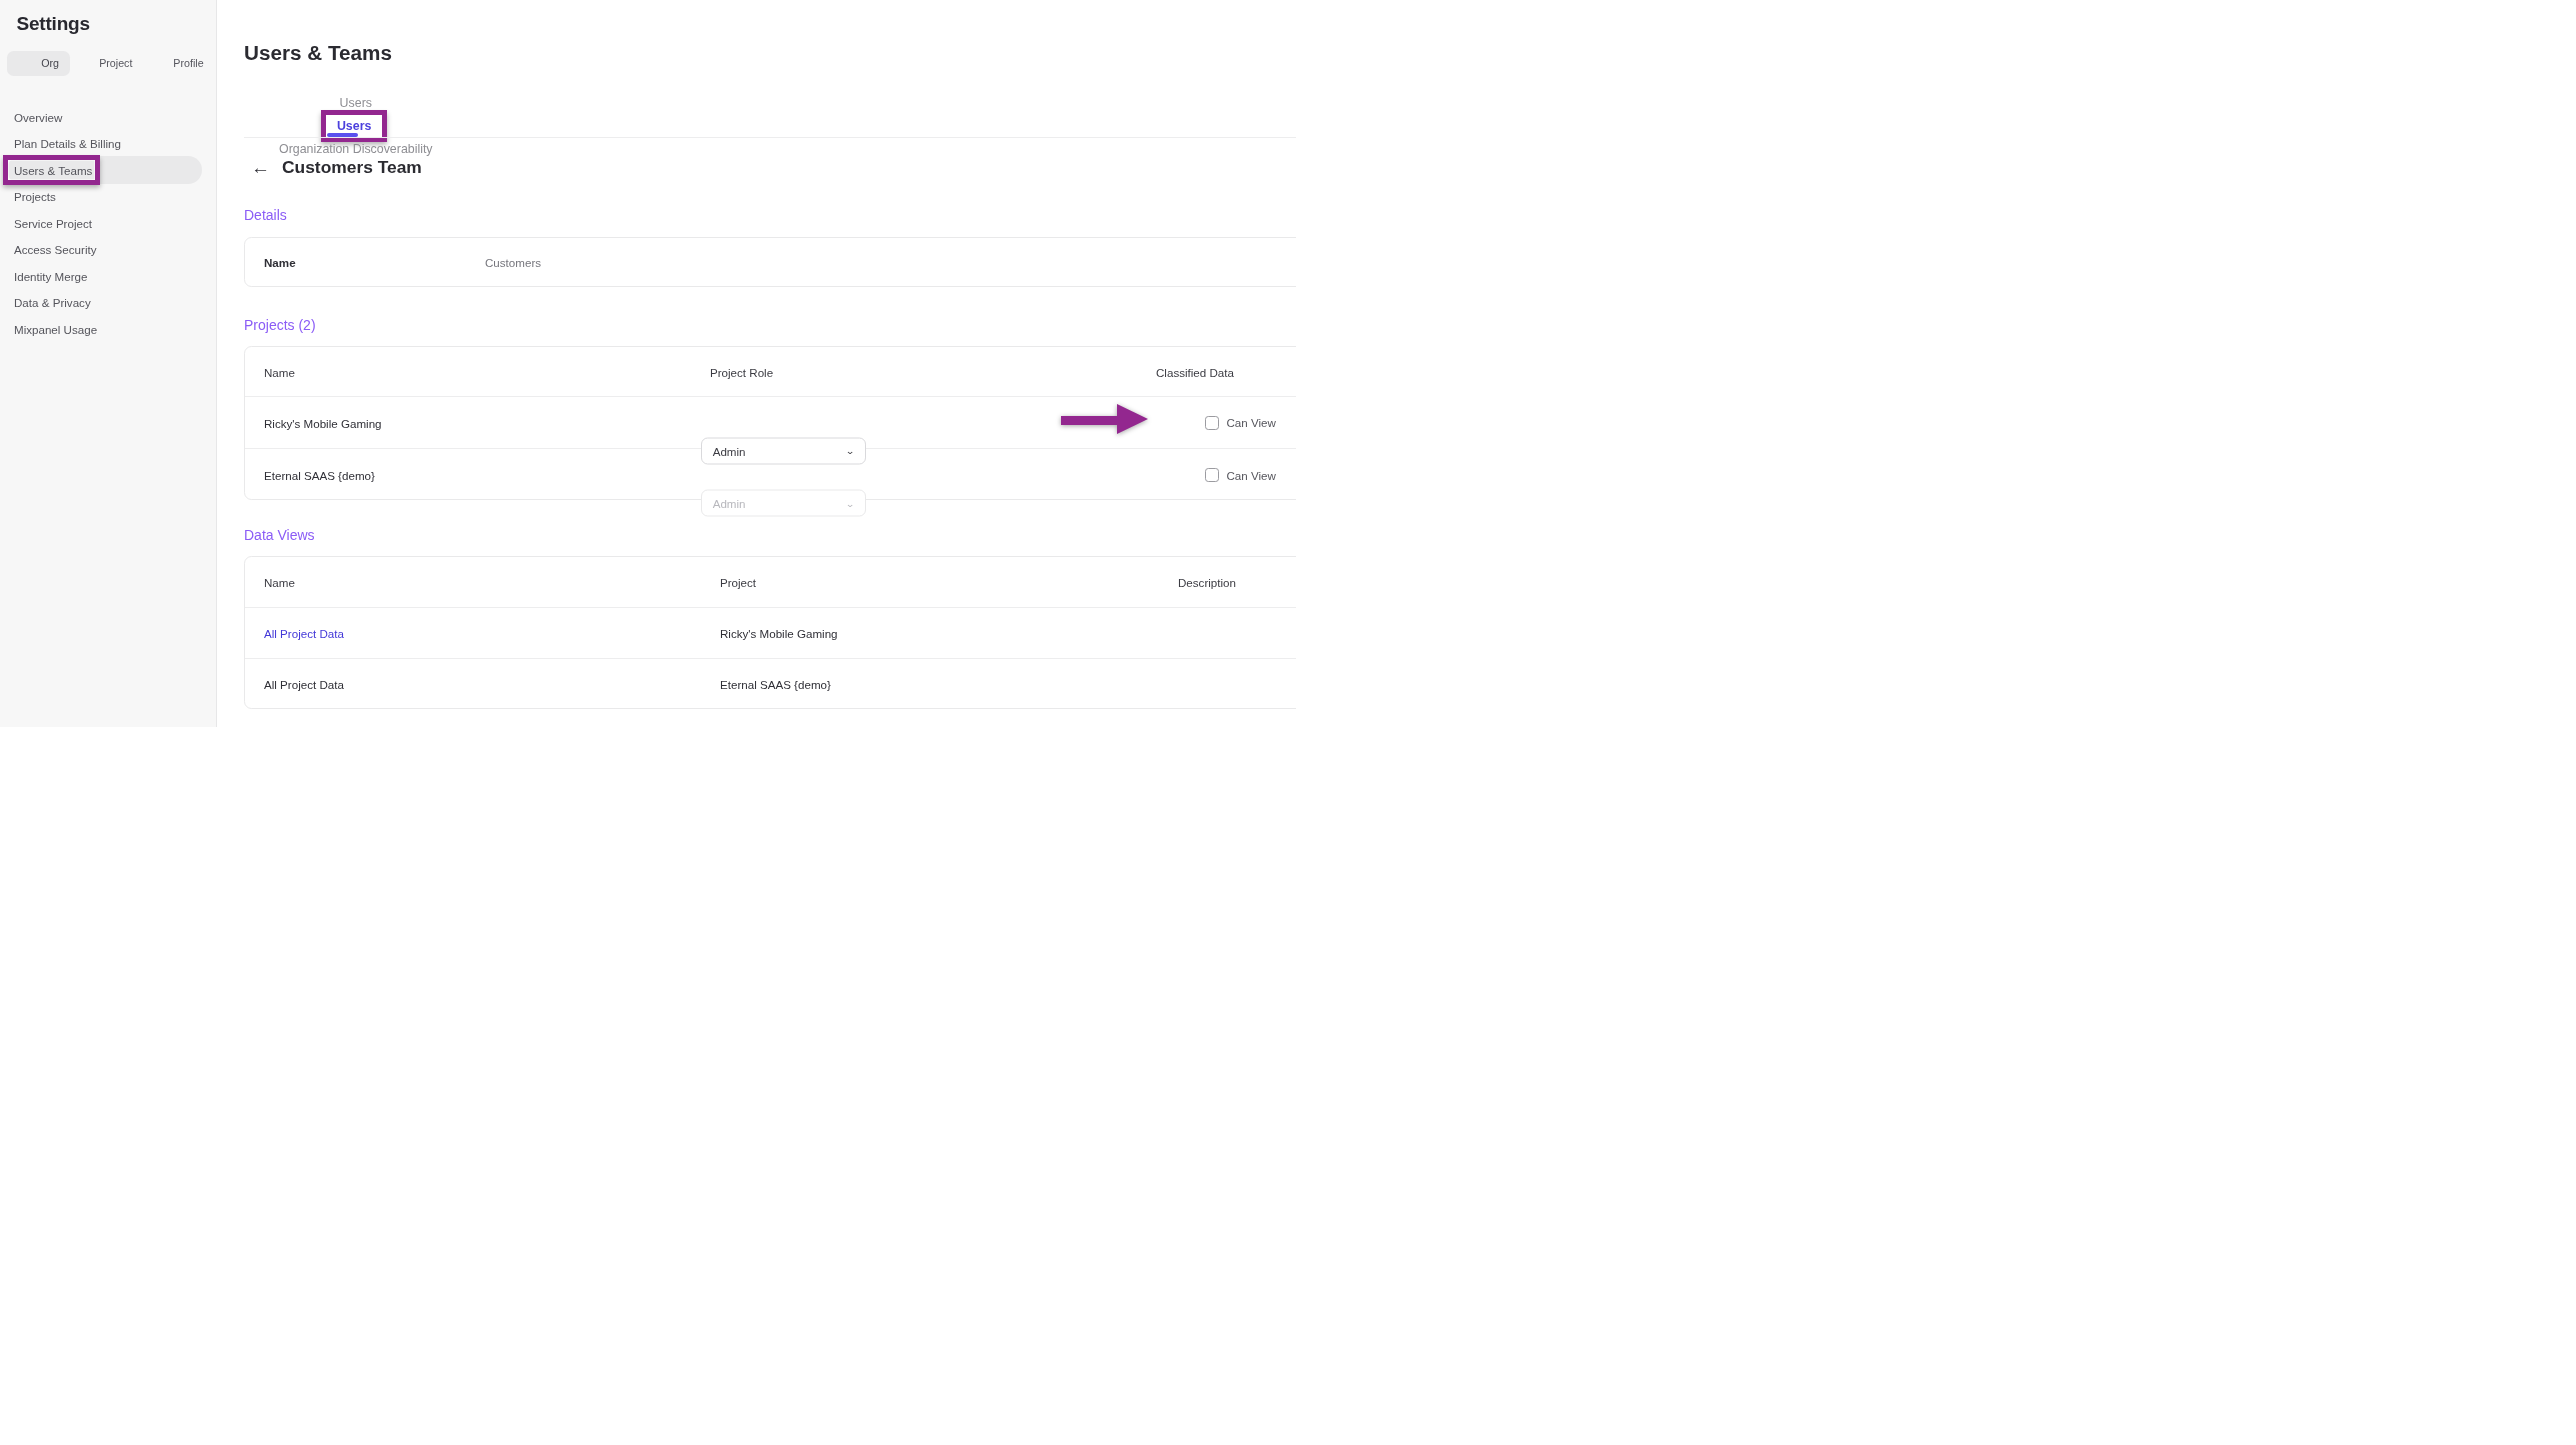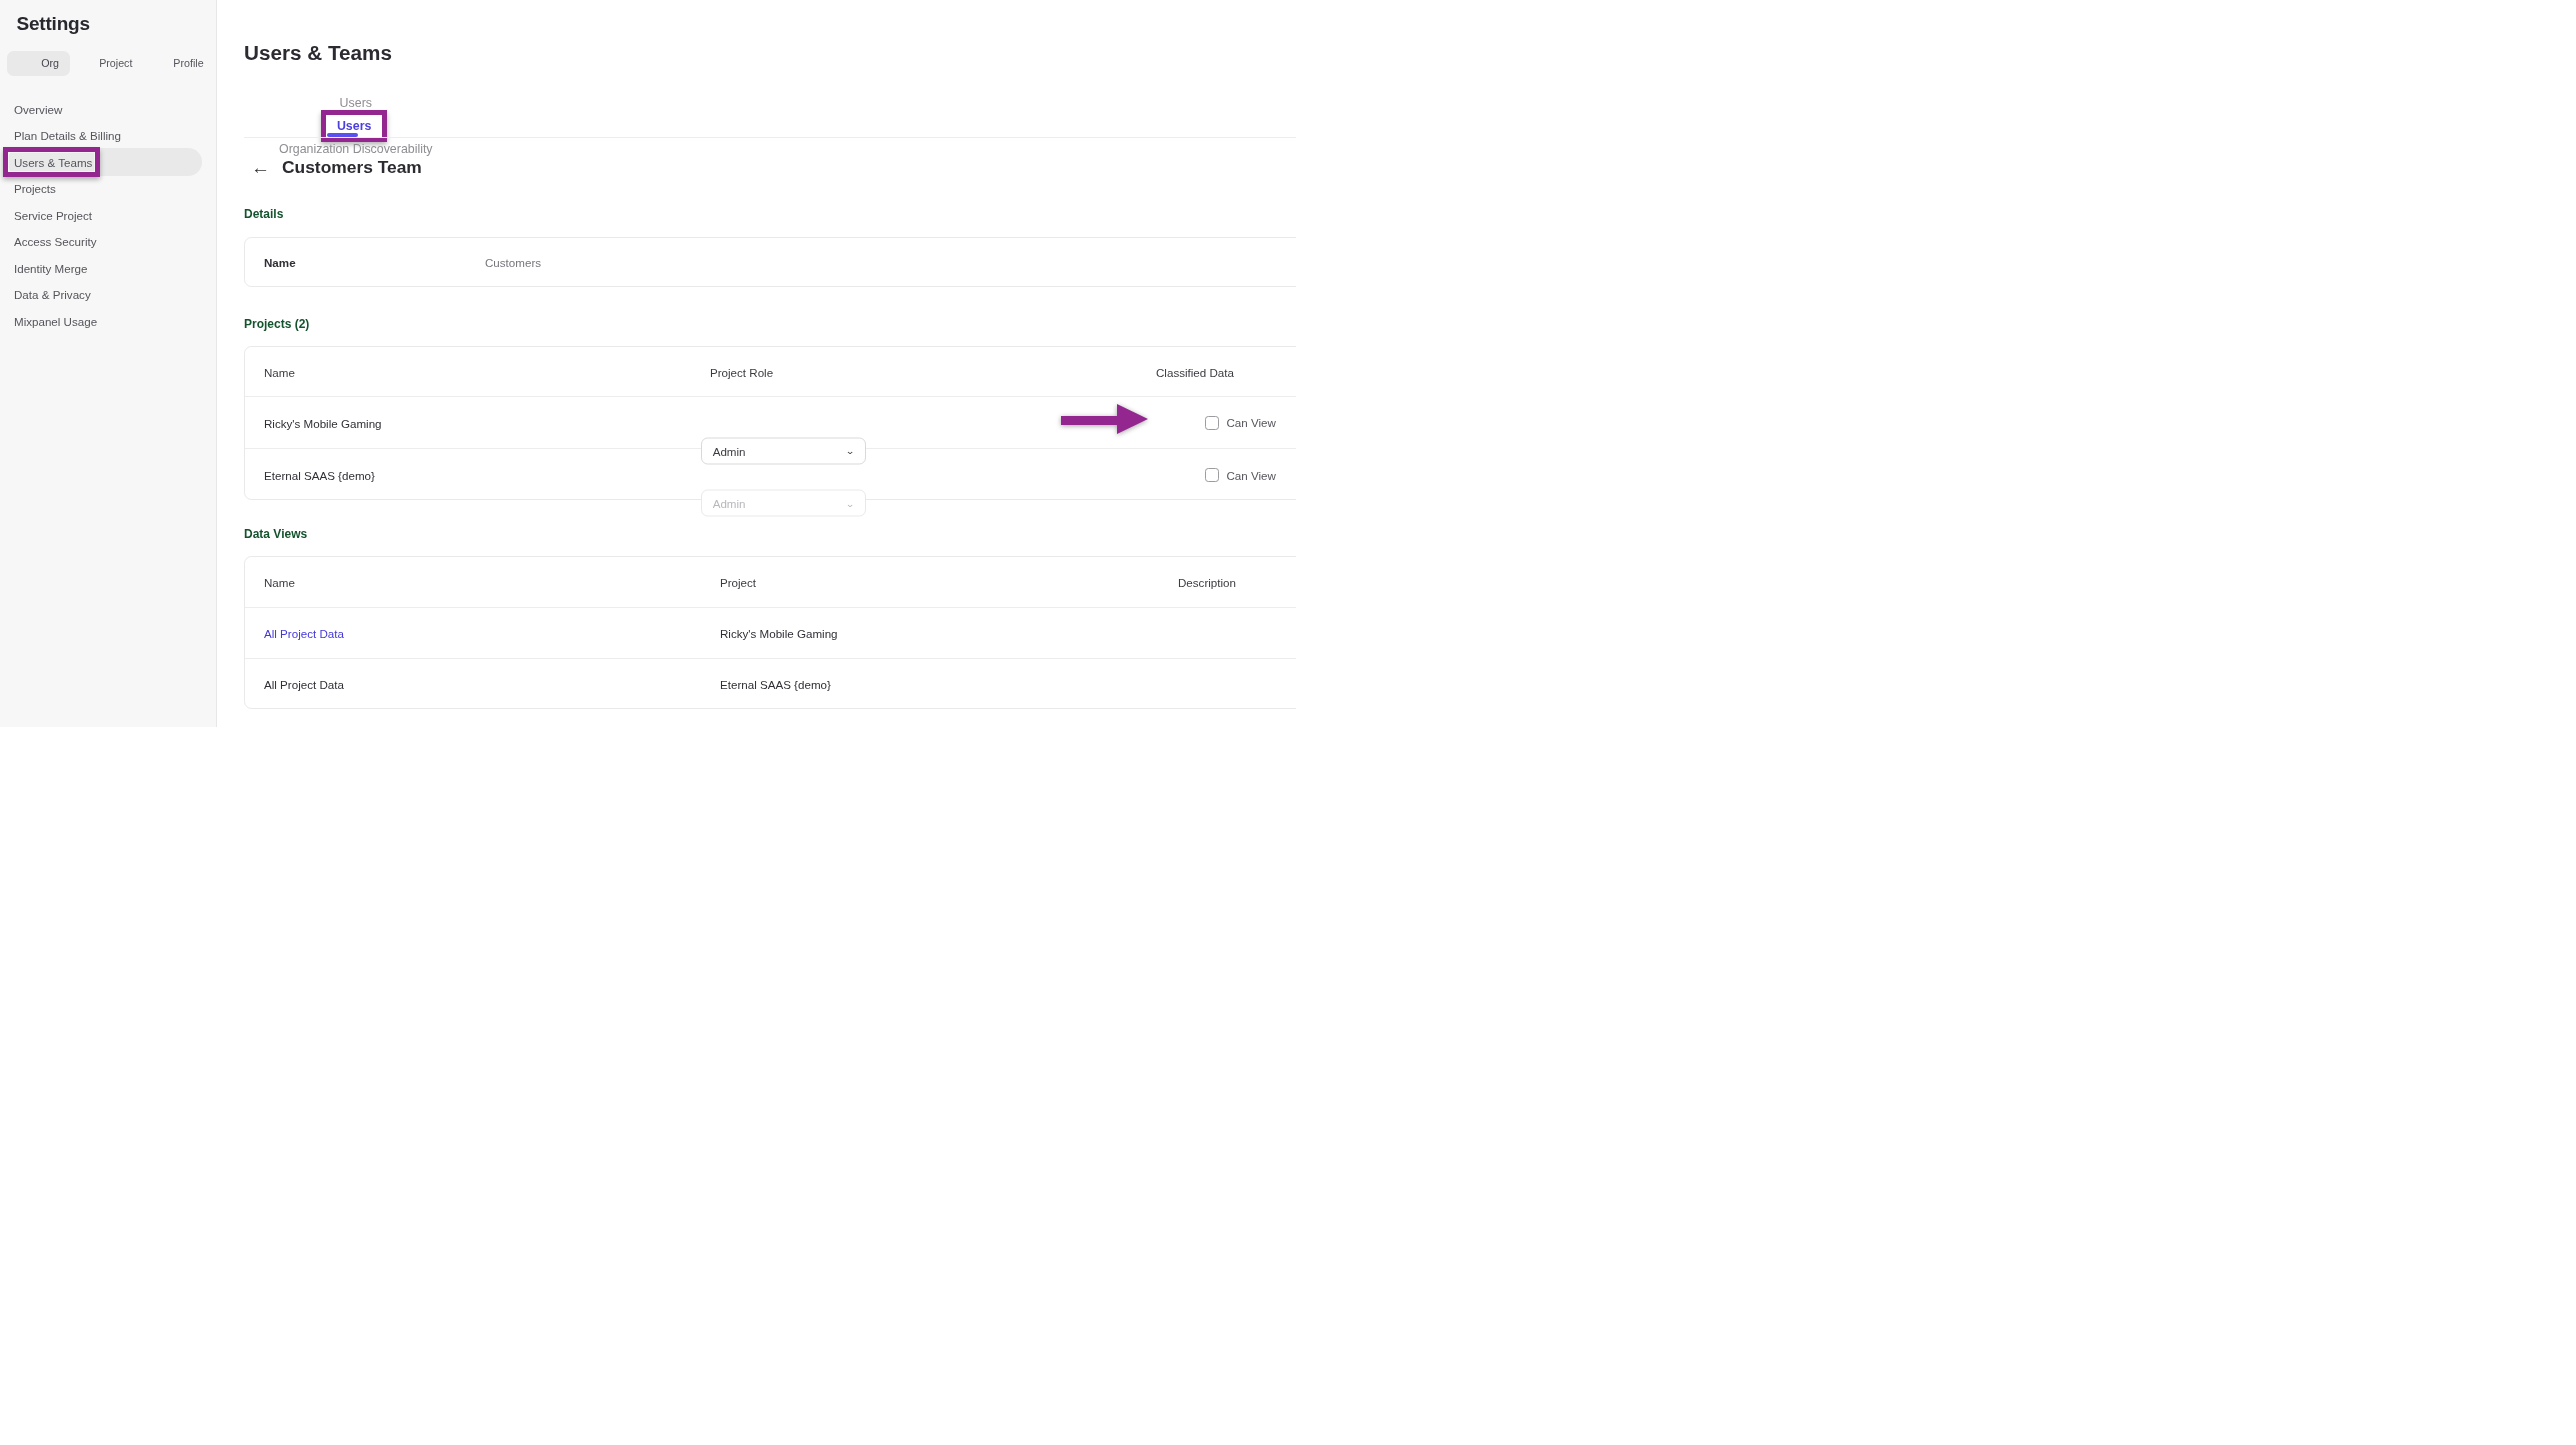--- a/index.html
+++ b/index.html
@@ -27,21 +27,21 @@
   }
   .side-tabs{display:flex;align-items:center;margin:15.7px 0 0 6.6px;}
   .side-tab{
     border:none;background:transparent;font-family:inherit;font-size:10.7px;
     color:#45454d;height:25px;padding:0;cursor:pointer;
   }
   .side-tab.org{width:63px;background:#e9e9ea;border-radius:6.6px;padding-left:24px;}
   .side-tab.project{width:66px;margin-left:13.2px;color:#55555d;}
   .side-tab.profile{width:53px;margin-left:13.2px;color:#55555d;}
 
-  .nav{margin-top:20px;}
+  .nav{margin-top:28px;}
   .nav-item{
     position:relative;height:26.5px;display:flex;align-items:center;
     padding-left:14px;font-size:11.6px;color:#54545b;cursor:pointer;
   }
   .nav-item .label{position:relative;z-index:2;}
   .nav-item .pill{
     position:absolute;left:6.6px;right:14px;top:-0.8px;height:28px;
     background:#e9e9ea;border-radius:14px;z-index:0;
   }
   .nav-item .sidebar-annotation{
@@ -63,21 +63,21 @@
     box-shadow:0 2.5px 5px rgba(0,0,0,.30), inset 0 0 0 0.8px rgba(255,255,255,.65);
   }
   .tab.active{color:var(--accent-text);font-weight:700;}
   .tab-underline{position:absolute;left:110px;top:133px;width:31px;height:4.1px;border-radius:2.1px;background:var(--underline);}
   .tabs-divider{position:absolute;left:27px;right:0;top:137px;height:0.8px;background:#ededee;}
 
   .team-header{position:absolute;left:34px;top:157px;display:flex;align-items:center;}
   .back-arrow{font-size:19px;color:#2f2f36;cursor:pointer;line-height:1;}
   .team-title{margin-left:12px;font-size:17.4px;font-weight:700;color:#2b2b31;}
 
-  .section-label{position:absolute;left:27px;font-size:12px;font-weight:700;color:#14532d;}
+  .section-label{position:absolute;left:27px;font-size:14px;font-weight:400;color:#8b5cf6;}
   .lbl-details{top:207px;}
   .lbl-projects{top:317px;}
   .lbl-dataviews{top:527px;}
 
   .card{
     position:absolute;left:27px;width:1157px;background:#fff;
     border:0.8px solid #e9e9ea;border-radius:7.4px;
   }
   .details-card{top:237px;height:50px;display:flex;align-items:center;}
   .details-card .f-label{margin-left:19px;width:221px;font-size:11.6px;font-weight:700;color:#2f2f36;}

